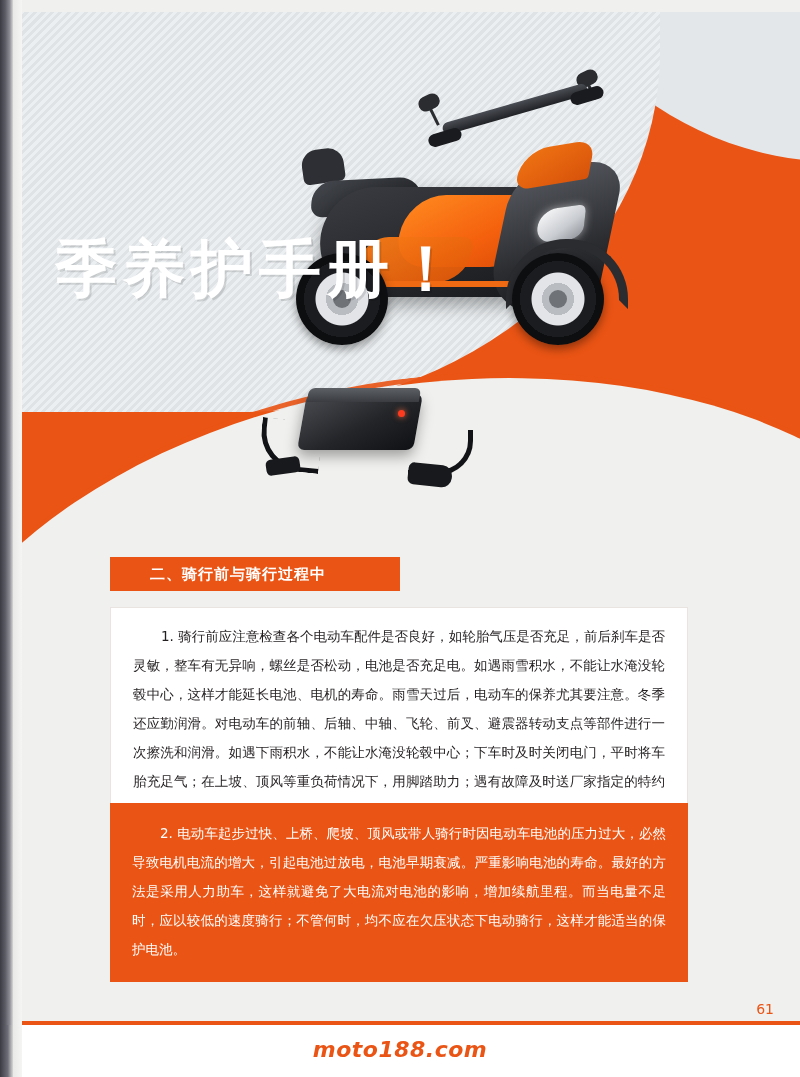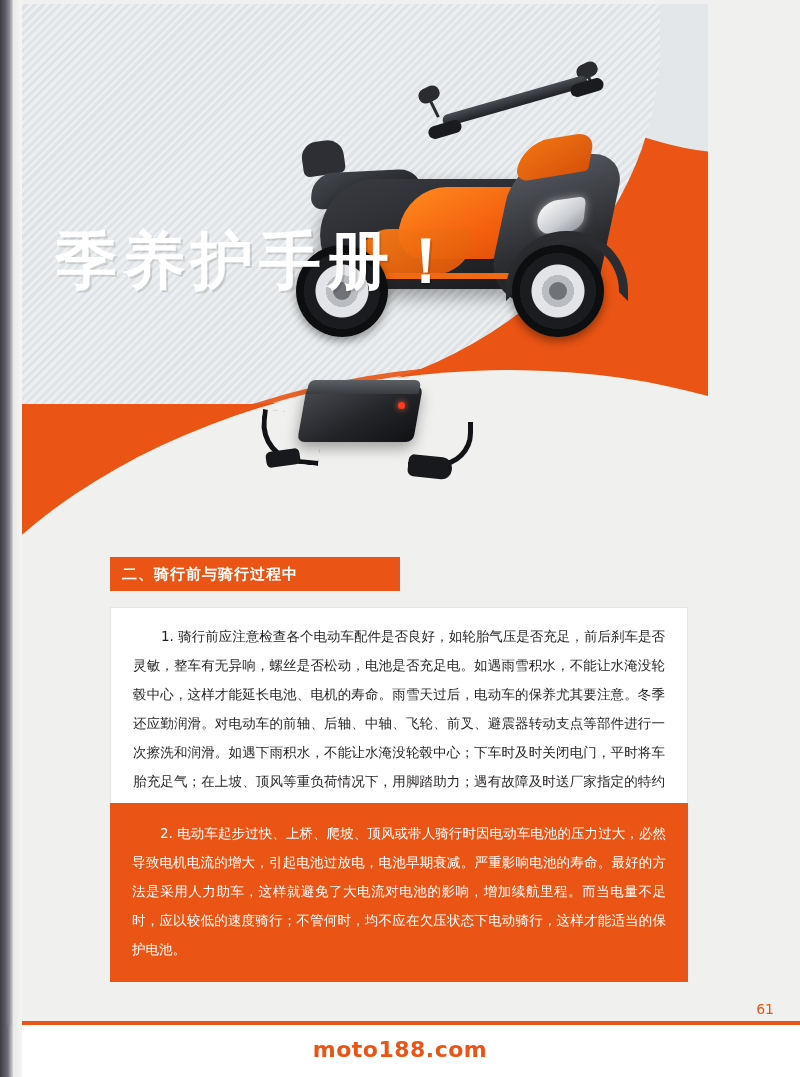--- a/index.html
+++ b/index.html
@@ -34,22 +34,22 @@
     position: absolute;
     left: 13px; top: 0;
     width: 9px; height: 1077px;
     background: linear-gradient(to right, #e9e9e7 0%, #f5f5f3 100%);
     z-index: 40;
   }
 
   
   .hero {
     position: absolute;
-    left: 0; top: 4px;
-    width: 708px; height: 545px;
+    left: 0; top: 12px;
+    width: 800px; height: 545px;
     overflow: hidden;
   }
   
   .hero-orange {
     position: absolute;
     left: 0; top: 0;
     width: 800px; height: 545px;
     background: #ea5414;
   }
   
@@ -368,21 +368,21 @@
     height: 34px;
     background: #ea5414;
     display: flex;
     align-items: center;
   }
   .section-heading .txt {
     color: #ffffff;
     font-size: 15px;
     font-weight: 700;
     letter-spacing: 1px;
-    padding-left: 12px;
+    padding-left: 40px;
   }
 
   .para-block {
     position: absolute;
     left: 110px;
     width: 578px;
     box-sizing: border-box;
     font-size: 13.5px;
     line-height: 29px;
     color: #231f20;
@@ -406,20 +406,21 @@
 
   
   .footer {
     position: absolute;
     left: 0;
     bottom: 0;
     width: 800px;
     height: 52px;
     background: #ffffff;
     border-top: 4px solid #ea5414;
+    font-style: italic;
   }
   .footer-brand {
     position: absolute;
     left: 0; right: 0;
     top: 12px;
     text-align: center;
     font-size: 22px;
     font-weight: 700;
     color: #ea5414;
     letter-spacing: 0.5px;

